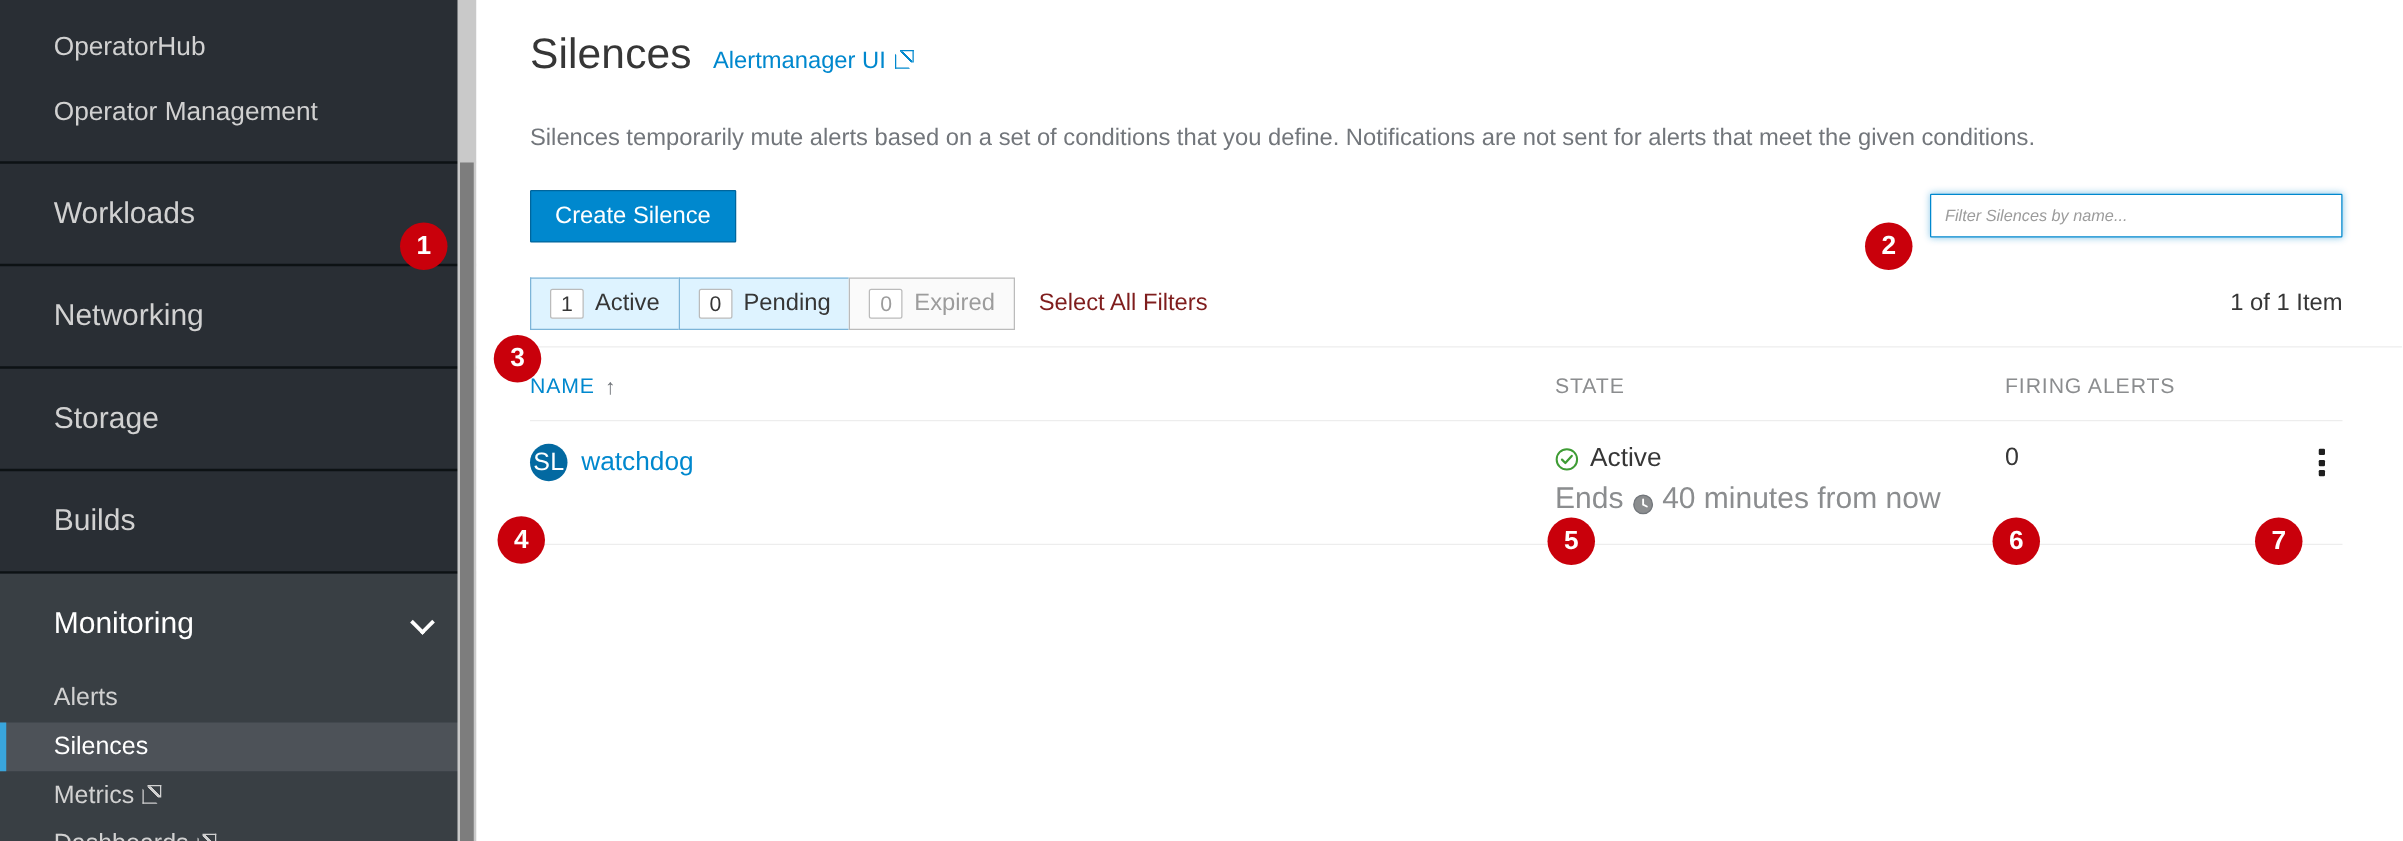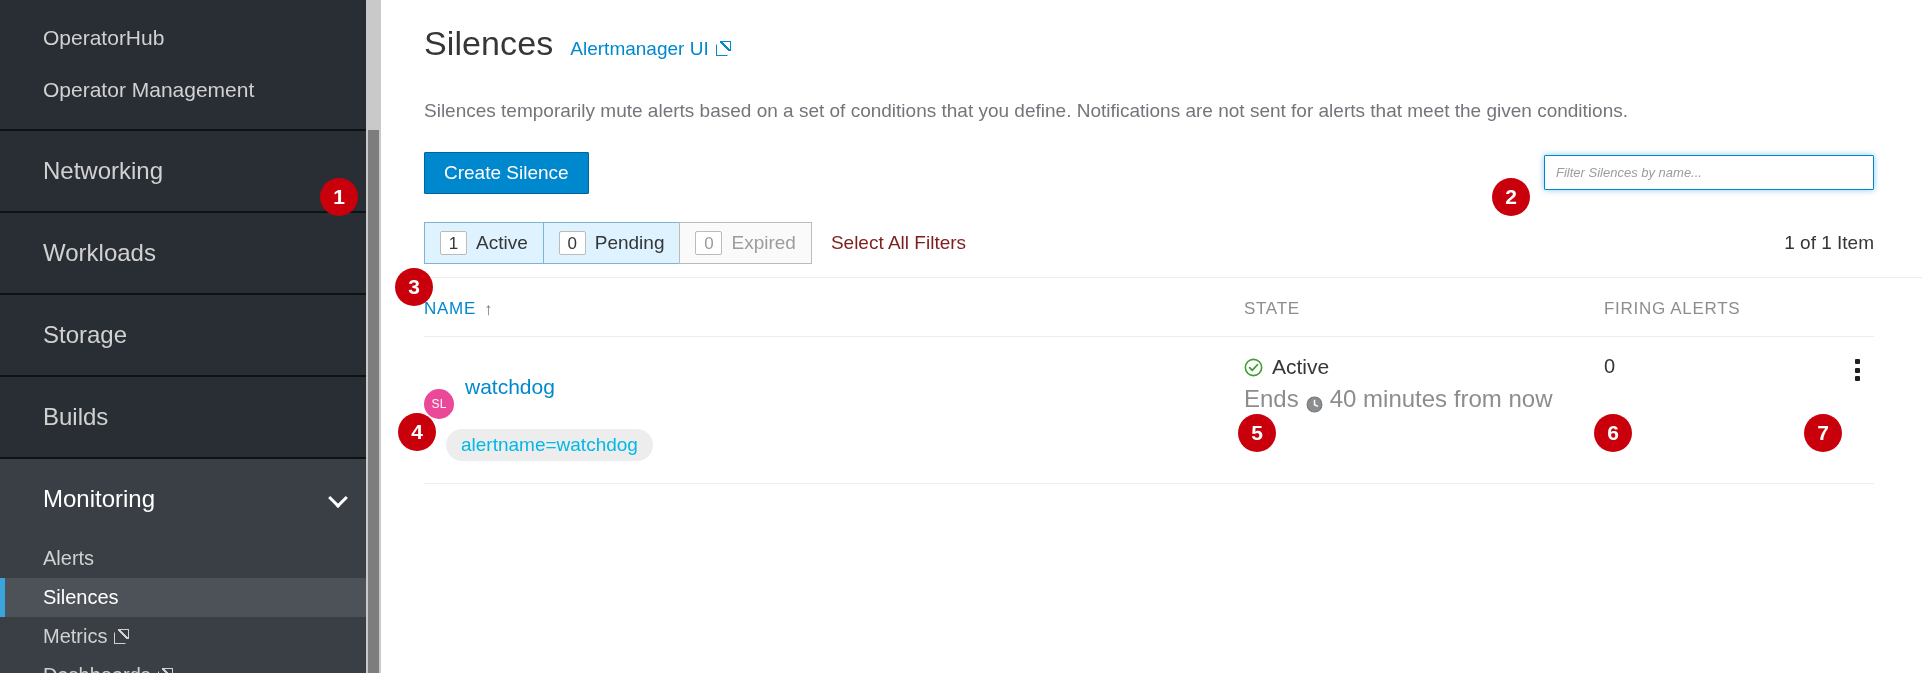--- a/index.html
+++ b/index.html
@@ -329,26 +329,25 @@
     align-items: center;
     gap: 11px;
   }
   .res-badge {
     display: inline-flex;
     align-items: center;
     justify-content: center;
     width: 30px;
     height: 30px;
     border-radius: 50%;
-    background: #ec4899;
+    background: #0369a1;
     color: #ffffff;
-    font-size: 12px;
+    font-size: 20px;
     letter-spacing: 0.2px;
     flex: 0 0 30px;
-    margin-top: 34px;
   }
   .res-link {
     color: #0088ce;
     font-size: 21px;
     text-decoration: none;
     cursor: pointer;
   }
   .label-chip {
     display: inline-block;
     margin-top: 10px;
@@ -438,27 +437,27 @@
 
   <nav class="sidebar">
 
     <div class="nav-section" style="padding:12px 0 14px 0;">
       <div class="nav-top-item">OperatorHub</div>
       <div class="nav-top-item">Operator Management</div>
     </div>
 
     <div class="nav-section">
       <div class="nav-cat">
-        <span>Networking</span>
+        <span>Workloads</span>
       </div>
     </div>
 
     <div class="nav-section">
       <div class="nav-cat">
-        <span>Workloads</span>
+        <span>Networking</span>
       </div>
     </div>
 
     <div class="nav-section">
       <div class="nav-cat">
         <span>Storage</span>
       </div>
     </div>
 
     <div class="nav-section">
@@ -545,21 +544,20 @@
         <div class="col-kebab"></div>
       </div>
 
       <div class="tbl-row tbl-body-row">
 
         <div class="col-name">
           <div class="res-line">
             <span class="res-badge">SL</span>
             <a class="res-link">watchdog</a>
           </div>
-          <span class="label-chip">alertname=watchdog</span>
         </div>
 
         <div class="col-state">
           <div class="state-main">
             <span class="ok-ico">
               <svg viewBox="0 0 20 20" width="19" height="19" aria-hidden="true">
                 <circle cx="10" cy="10" r="8.6" fill="none" stroke="#3f9c35" stroke-width="1.7"></circle>
                 <path d="M5.9 10.2 L8.7 13 L14.1 7.1" fill="none" stroke="#3f9c35" stroke-width="1.9" stroke-linecap="round" stroke-linejoin="round"></path>
               </svg>
             </span>

